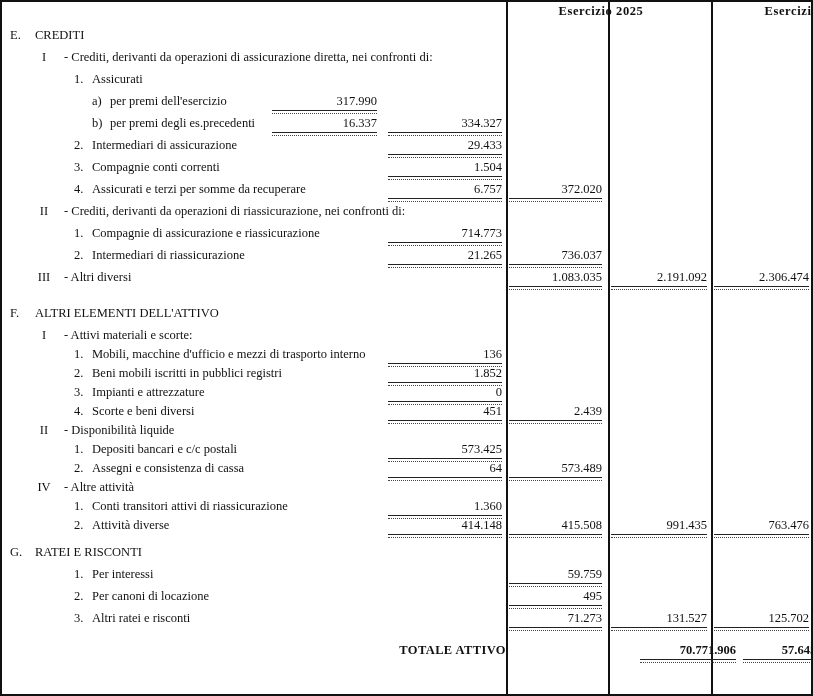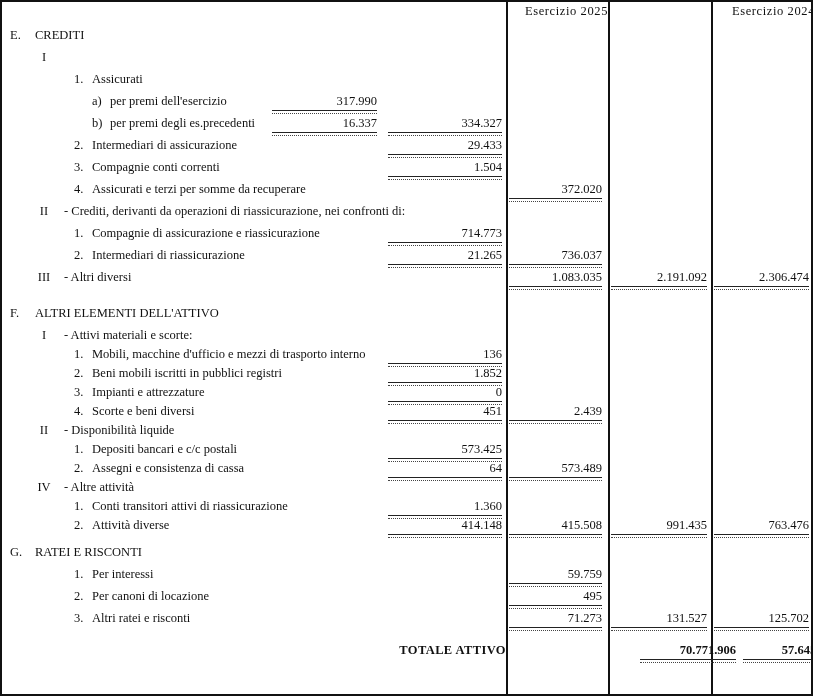--- a/index.html
+++ b/index.html
@@ -53,21 +53,21 @@
   
   .uline::after {
     content:"";
     display:block;
     margin-top:2px;
     height:2px;
     border-top:1px solid #222;
     border-bottom:1px dotted #444;
   }
 
-  .colhead { font-weight:normal; font-size:11px; letter-spacing:0.6px; text-align:right; top:3px; }
+  .colhead { font-weight:bold; font-size:11px; letter-spacing:0.6px; text-align:center; top:3px;padding-left:44px; }
   .ch-2025 { left:504px; width:102px; }
   .ch-2024 { left:709px; width:104px; }
 
   .riporto { left:0; width:437px; text-align:right; }
   .total-label { left:0; width:504px; text-align:right; font-weight:bold; letter-spacing:0.4px; }
   .total-val { font-weight:bold; font-size:13.5px;margin-left:29px; }
 </style>
 </head>
 <body>
 
@@ -85,20 +85,21 @@
 
 
     <div class="sp8"></div>
 
     <div class="row h22">
       <span class="l-sect">E.</span>
       <span class="t-sect">CREDITI</span>
     </div>
     <div class="row h22">
       <span class="l-rom">I</span>
+      <span class="t-rom">- Crediti, derivanti da operazioni di assicurazione diretta, nei confronti di:</span>
     </div>
     <div class="row h22">
       <span class="l-item">1.</span>
       <span class="t-item">Assicurati</span>
     </div>
     <div class="row h22">
       <span class="l-sub">a)</span>
       <span class="t-sub">per premi dell'esercizio</span>
       <span class="cell cA uline">317.990</span>
     </div>
@@ -114,20 +115,21 @@
       <span class="cell cB uline">29.433</span>
     </div>
     <div class="row h22">
       <span class="l-item">3.</span>
       <span class="t-item">Compagnie conti correnti</span>
       <span class="cell cB uline">1.504</span>
     </div>
     <div class="row h22">
       <span class="l-item">4.</span>
       <span class="t-item">Assicurati e terzi per somme da recuperare</span>
+      <span class="cell cB uline">6.757</span>
       <span class="cell cC uline">372.020</span>
     </div>
     <div class="row h22">
       <span class="l-rom">II</span>
       <span class="t-rom">- Crediti, derivanti da operazioni di riassicurazione, nei confronti di:</span>
     </div>
     <div class="row h22">
       <span class="l-item">1.</span>
       <span class="t-item">Compagnie di assicurazione e riassicurazione</span>
       <span class="cell cB uline">714.773</span>

